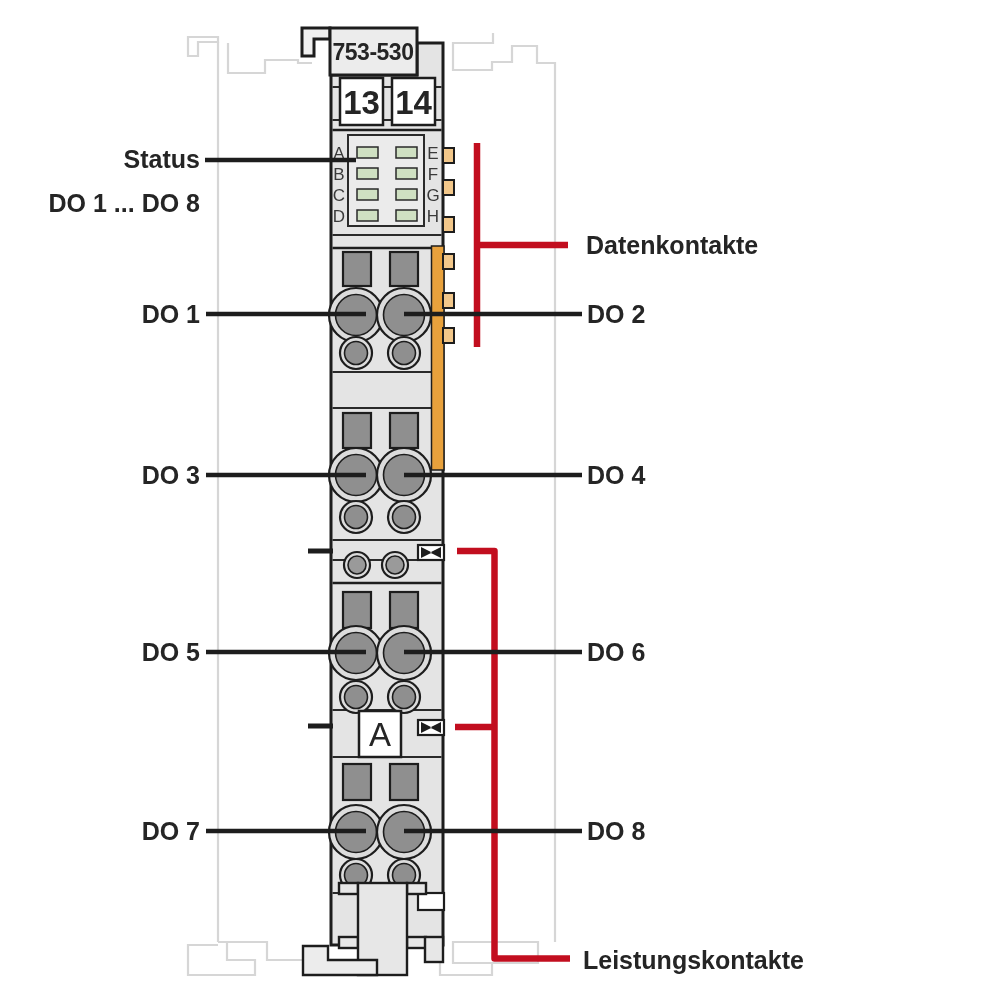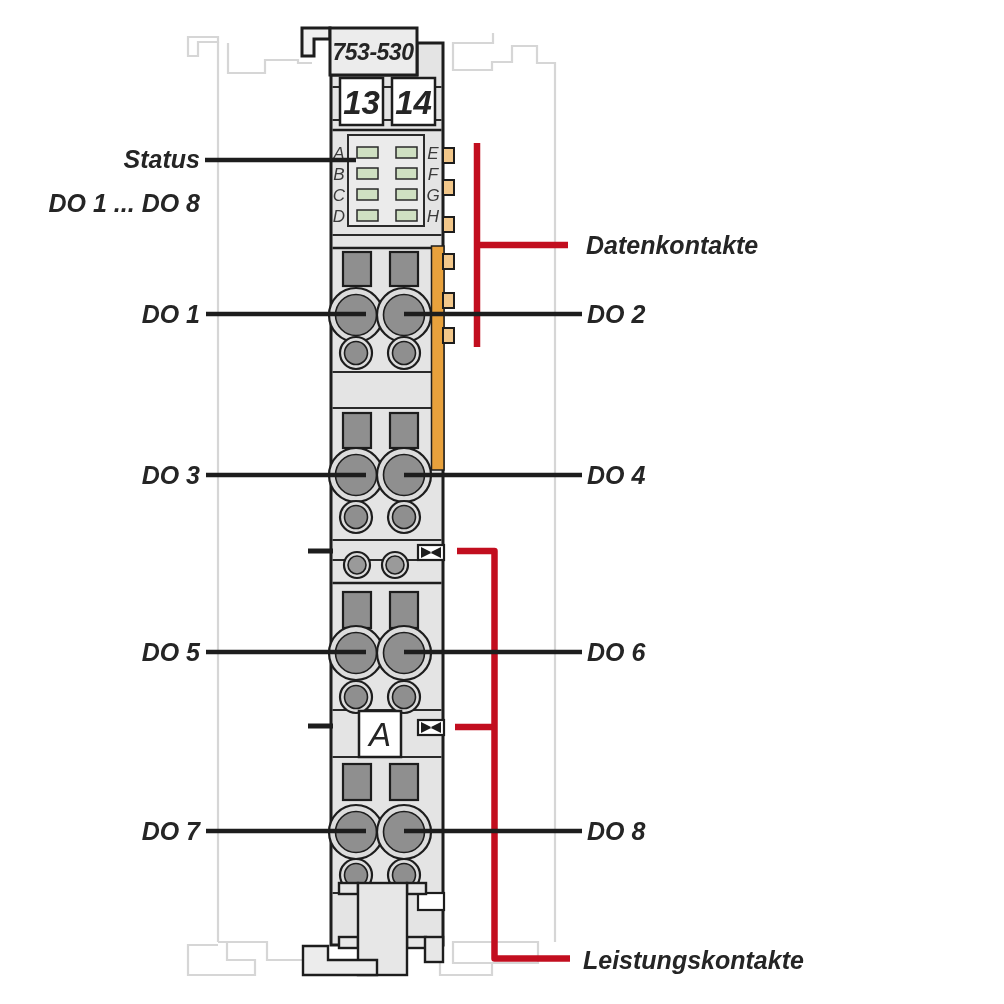--- a/index.html
+++ b/index.html
@@ -6,21 +6,21 @@
     --accent-red:#c20e1f;
     --contact-orange:#e8a13c;
     --contact-tan:#f2c78a;
     --led-green:#cfe0c2;
     --module-gray:#e4e4e4;
     --outline:#1d1d1d;
     --neighbor:#d6d6d6;
     --text:#252525;
   }
   html,body{margin:0;padding:0;background:#fff;}
-  .canvas{position:relative;width:1004px;height:1004px;background:#fff;overflow:hidden;font-style:italic;}
+  .canvas{position:relative;width:1004px;height:1004px;background:#fff;overflow:hidden;}
   svg{position:absolute;left:0;top:0;}
   .neighbor{stroke:var(--neighbor);stroke-width:2.2;fill:none;}
   .body-fill{fill:var(--module-gray);stroke:var(--outline);stroke-width:3;}
   .sec-line{stroke:#2a2a2a;stroke-width:1.8;fill:none;}
   .sec-line-heavy{stroke:var(--outline);stroke-width:2.5;fill:none;}
   .white-box{fill:#ffffff;stroke:var(--outline);stroke-width:2.5;}
   .panel{fill:#ebebeb;stroke:#2a2a2a;stroke-width:2;}
   .led{fill:var(--led-green);stroke:#2a2a2a;stroke-width:1.5;}
   .tab{fill:var(--contact-tan);stroke:var(--outline);stroke-width:2;}
   .strip{fill:var(--contact-orange);stroke:var(--outline);stroke-width:1.5;}

